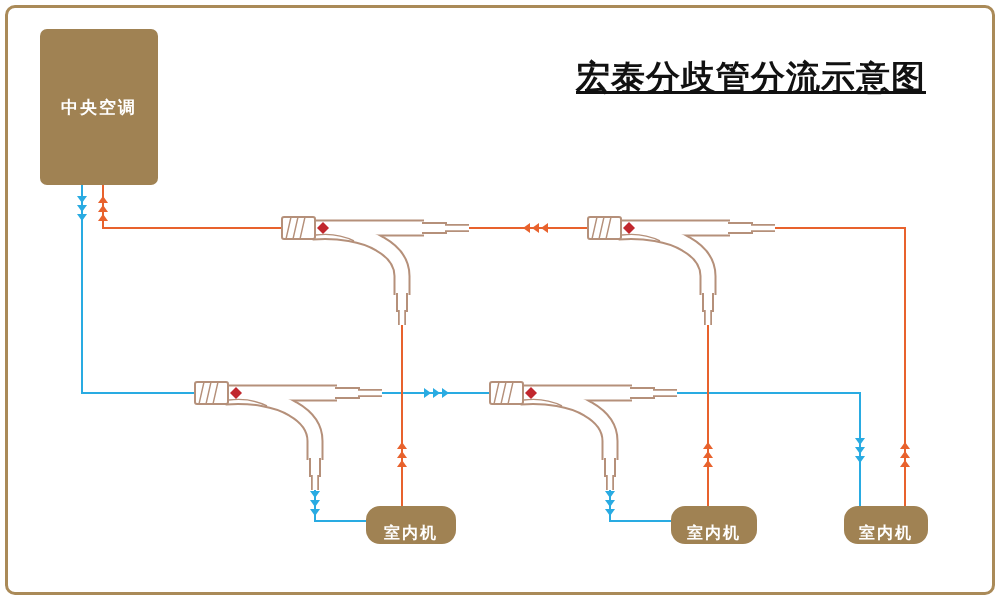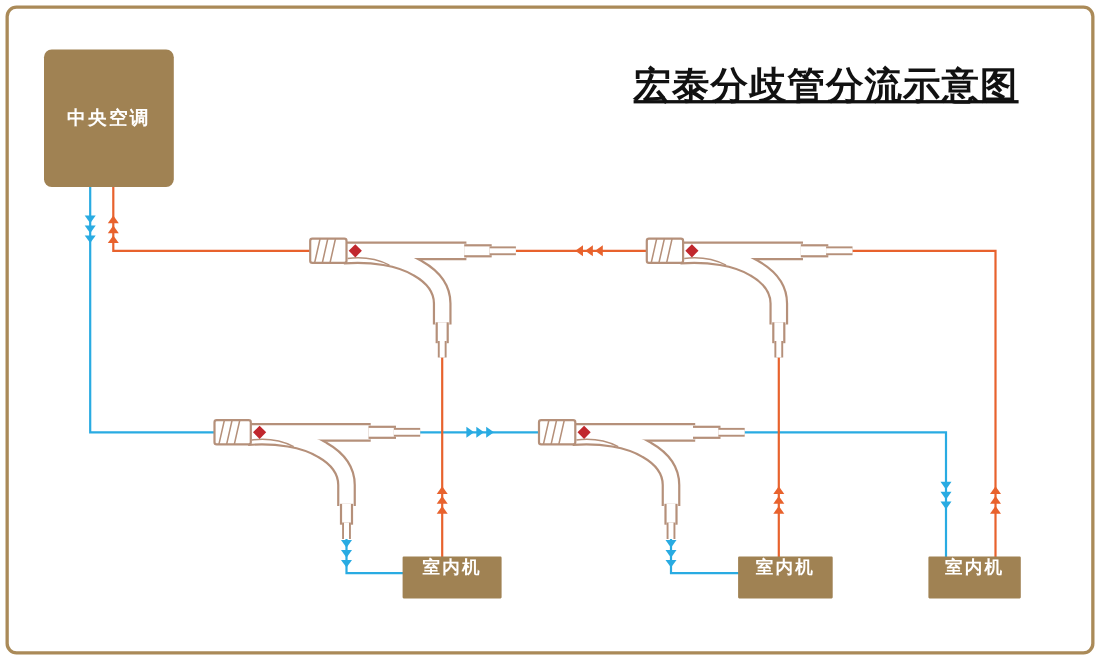--- a/index.html
+++ b/index.html
@@ -9,27 +9,27 @@
   }
   .frame{
     position:absolute;left:5px;top:5px;right:5px;bottom:5px;
     border:3px solid #aa8a58;border-radius:10px;pointer-events:none;
   }
   .title{
     position:absolute;left:576px;top:55px;width:400px;
     font-size:34px;font-weight:bold;color:#111;letter-spacing:1px;white-space:nowrap;text-decoration:underline;
   }
   .src-box{
-    position:absolute;left:40px;top:45px;width:118px;height:125px;
+    position:absolute;left:40px;top:29px;width:118px;height:156px;
     background:#a08253;border-radius:7px;color:#fff;font-weight:bold;font-size:17px;
     display:flex;align-items:center;justify-content:center;letter-spacing:2px;
   }
   .unit{
-    position:absolute;height:38px;background:#a08253;border-radius:1px;color:#fff;
-    font-weight:bold;font-size:16px;display:flex;align-items:flex-start;justify-content:center;
+    position:absolute;height:38px;background:#a08253;border-radius:14px;color:#fff;
+    font-weight:bold;font-size:16px;display:flex;align-items:flex-end;justify-content:center;
     letter-spacing:2px;
   }
   #unit-1{left:366px;top:506px;width:90px;}
   #unit-2{left:671px;top:506px;width:86px;}
   #unit-3{left:844px;top:506px;width:84px;}
   svg.pipes{position:absolute;left:0;top:0;}
 </style>
 </head>
 <body>
 

